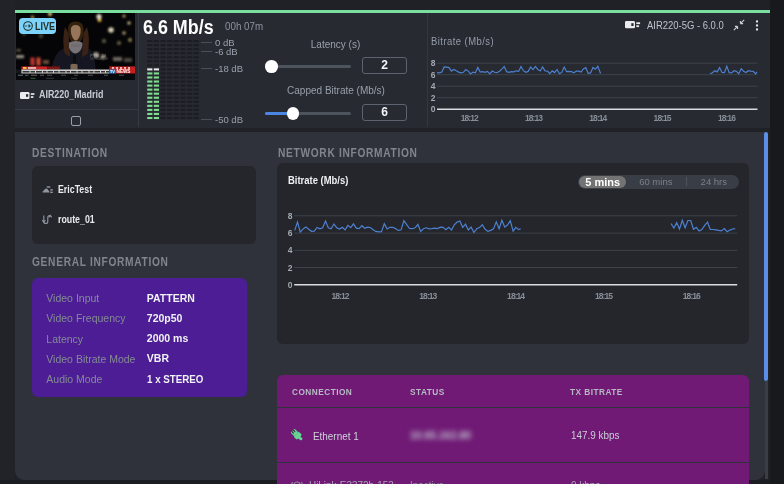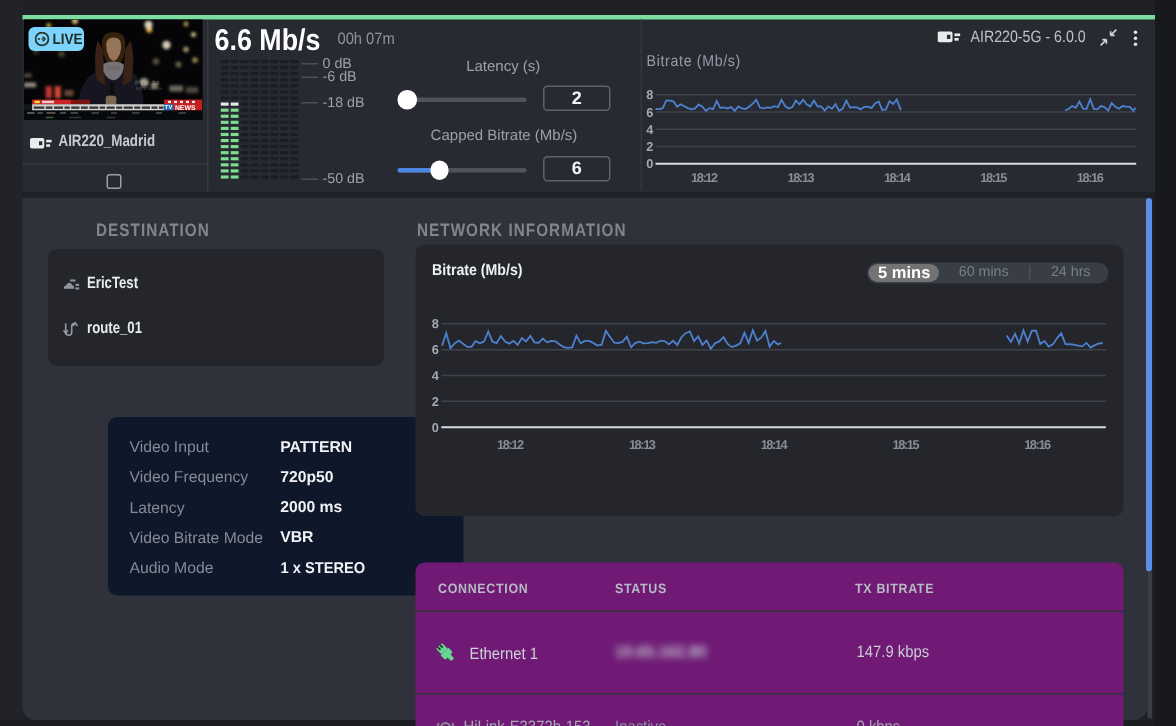--- a/index.html
+++ b/index.html
@@ -396,38 +396,39 @@
     <g></g>
     <svg class="abs" style="left:739px;top:8.5px;" width="6" height="14" viewBox="0 0 6 14">
       <circle cx="3" cy="2.5" r="1.15" fill="#e6e9ec"></circle>
       <circle cx="3" cy="6.5" r="1.15" fill="#e6e9ec"></circle>
       <circle cx="3" cy="10.5" r="1.15" fill="#e6e9ec"></circle>
     </svg>
   </div>
 
   <div class="abs" style="left:15.3px;top:131.5px;width:749.5px;height:348px;background:#2f323a;border-radius:0 0 9px 9px;">
 
-    <div class="abs" style="left:16.5px;top:14.5px;font-size:12px;font-weight:bold;color:#80858e;letter-spacing:0.8px;margin-left:32px;"><span class="sx" style="transform:scaleX(0.85);">DESTINATION</span></div>
+    <div class="abs" style="left:16.5px;top:14.5px;font-size:12px;font-weight:bold;color:#80858e;letter-spacing:0.8px;"><span class="sx" style="transform:scaleX(0.85);">DESTINATION</span></div>
     <div class="abs" style="left:17px;top:34px;width:223.5px;height:78px;background:#24262c;border-radius:6px;">
       <svg class="abs" style="left:9.3px;top:20px;" width="11" height="8" viewBox="0 0 11 8">
         <path d="M0.5 6.5 Q0.5 4.5 2.2 4.2 Q2.5 2.5 4.2 2.5 Q5.8 2.5 6.2 4.2 Q7.5 4.4 7.5 6.5 Z" fill="#9096a0"></path>
         <rect x="8.3" y="3.2" width="2.5" height="1.4" fill="#9096a0"></rect>
         <rect x="8.3" y="5.6" width="2.5" height="1.4" fill="#9096a0"></rect>
         <rect x="4.8" y="0.3" width="3.5" height="1.4" fill="#9096a0"></rect>
       </svg>
       <div class="abs" style="left:25.4px;top:17.5px;font-size:11px;font-weight:600;color:#e8ebef;"><span class="sx" style="transform:scaleX(0.8);">EricTest</span></div>
       <svg class="abs" style="left:9.7px;top:48px;" width="10" height="11" viewBox="0 0 10 11">
         <path d="M1.8 1.5 L1.8 7.5 Q1.8 9.5 3.8 9.5 Q5.8 9.5 5.8 7.5 L5.8 3.5 Q5.8 1.5 7.8 1.5 L8.2 1.5" fill="none" stroke="#9096a0" stroke-width="1.1"></path>
         <path d="M0.3 6.2 L1.8 8.2 L3.3 6.2" fill="none" stroke="#9096a0" stroke-width="1.1"></path>
         <path d="M6.7 3.3 L8.2 1.3 L9.7 3.3" fill="none" stroke="#9096a0" stroke-width="1.1"></path>
       </svg>
       <div class="abs" style="left:25.4px;top:47.5px;font-size:11px;font-weight:600;color:#e8ebef;text-align:right;"><span class="sx" style="transform:scaleX(0.8);">route_01</span></div>
     </div>
 
-    <div class="abs" style="left:17px;top:146px;width:237px;height:119.5px;background:#0f172a;border-radius:6px;margin-left:40px;">
+    <div class="abs" style="left:16.5px;top:123.5px;font-size:12px;font-weight:bold;color:#80858e;letter-spacing:0.8px;"><span class="sx" style="transform:scaleX(0.85);">GENERAL INFORMATION</span></div>
+    <div class="abs" style="left:17px;top:146px;width:215px;height:119.5px;background:#4c1d95;border-radius:6px;">
       <div class="abs" style="left:14px;top:14.5px;font-size:10.5px;color:#858b94;">Video Input</div>
       <div class="abs" style="left:114.5px;top:14px;font-size:10.5px;font-weight:bold;color:#f0f2f5;">PATTERN</div>
       <div class="abs" style="left:14px;top:34.8px;font-size:10.5px;color:#858b94;">Video Frequency</div>
       <div class="abs" style="left:114.5px;top:34.3px;font-size:10.5px;font-weight:bold;color:#f0f2f5;">720p50</div>
       <div class="abs" style="left:14px;top:55.1px;font-size:10.5px;color:#858b94;">Latency</div>
       <div class="abs" style="left:114.5px;top:54.6px;font-size:10.5px;font-weight:bold;color:#f0f2f5;">2000 ms</div>
       <div class="abs" style="left:14px;top:75.4px;font-size:10.5px;color:#858b94;">Video Bitrate Mode</div>
       <div class="abs" style="left:114.5px;top:74.9px;font-size:10.5px;font-weight:bold;color:#f0f2f5;">VBR</div>
       <div class="abs" style="left:14px;top:95.7px;font-size:10.5px;color:#858b94;">Audio Mode</div>
       <div class="abs" style="left:114.5px;top:95.2px;font-size:10.5px;font-weight:bold;color:#f0f2f5;"><span class="sx" style="transform:scaleX(0.93);">1 x STEREO</span></div>

